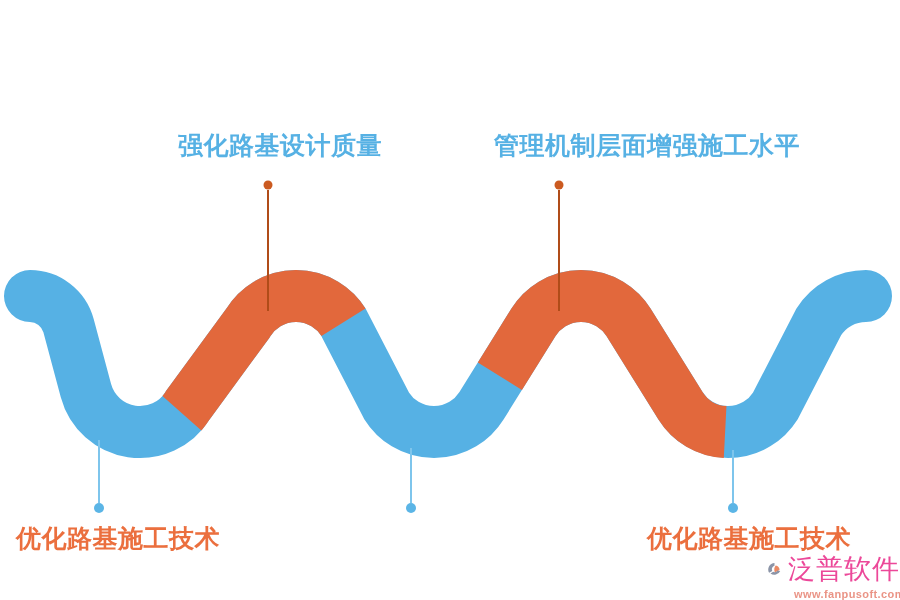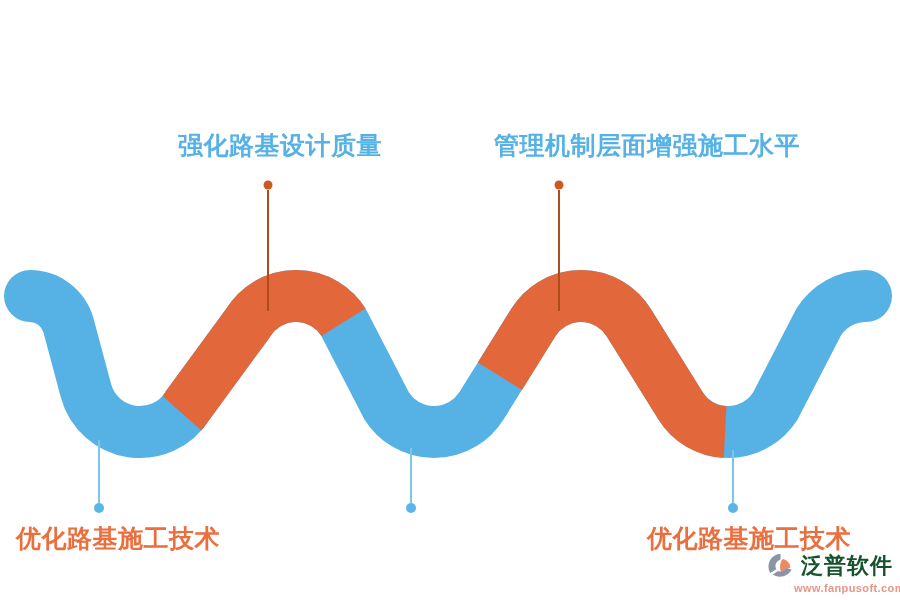--- a/index.html
+++ b/index.html
@@ -12,21 +12,21 @@
     position:absolute;transform:translateX(-50%);
     font-size:25px;font-weight:bold;white-space:nowrap;letter-spacing:0.5px;
   }
   .lbl-top{color:#56b1e4;top:129px;}
   .lbl-bottom{color:#eb6f3e;top:522px;}
   #logo{
     position:absolute;left:768px;top:551px;width:132px;
   }
   #logo .row{display:flex;align-items:center;gap:6px;}
   #logo .brand{
-    color:#14532d;font-size:22px;font-weight:bold;letter-spacing:1px;white-space:nowrap;
+    color:#ec4899;font-size:27px;font-weight:normal;letter-spacing:1px;white-space:nowrap;
   }
   #logo .site{
     color:#ea9486;font-size:11px;font-weight:bold;letter-spacing:0.4px;
     margin-top:1px;margin-left:26px;white-space:nowrap;
   }
 </style>
 </head>
 <body>
 
 <div id="canvas">

